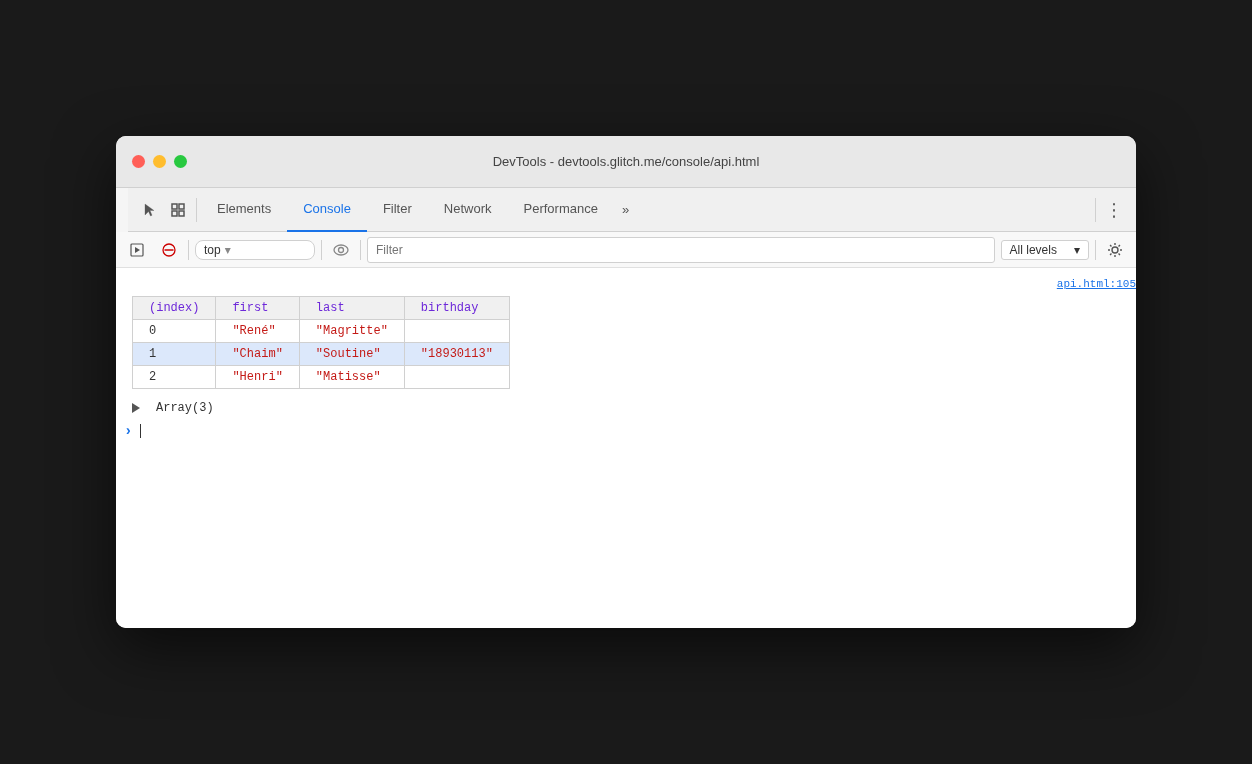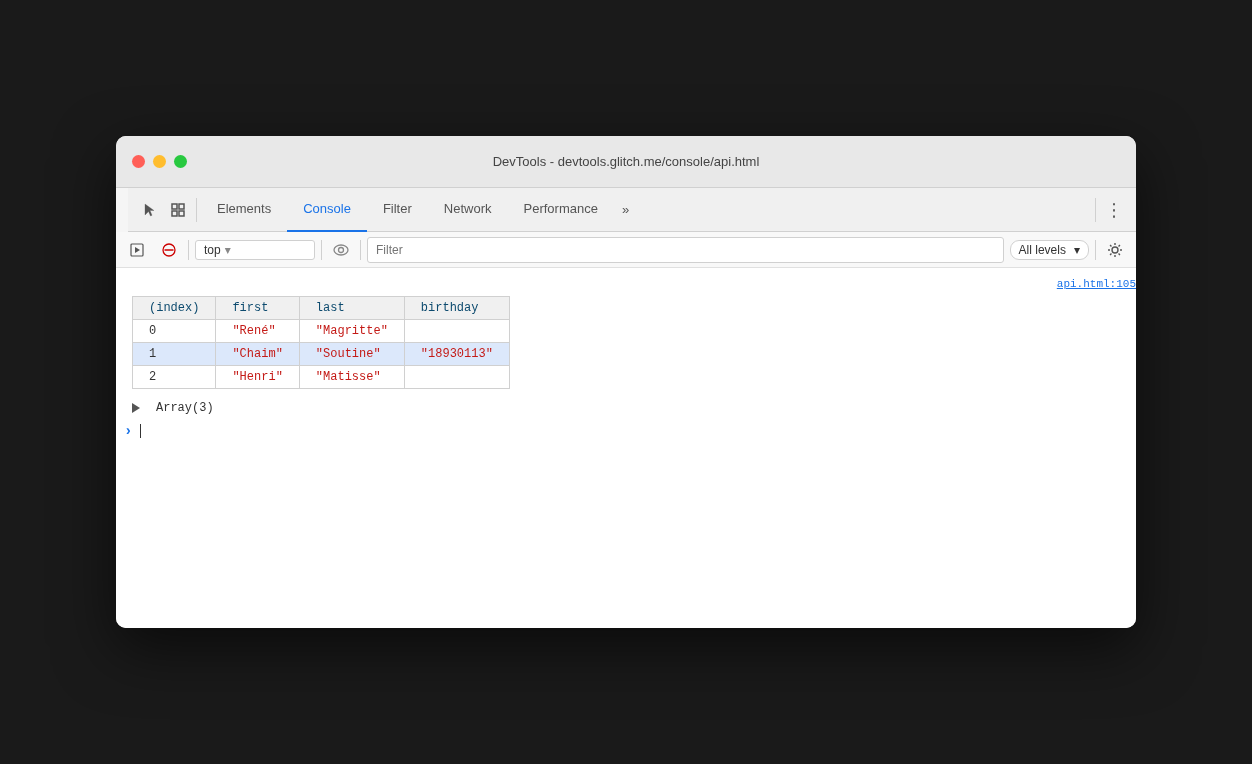--- a/index.html
+++ b/index.html
@@ -134,21 +134,21 @@
     .console-separator {
       width: 1px;
       height: 20px;
       background: #d0d0d0;
     }
     .context-select {
       display: flex;
       align-items: center;
       background: white;
       border: 1px solid #d0d0d0;
-      border-radius: 3px;
+      border-radius: 8px;
       padding: 2px 8px;
       font-size: 12px;
       color: #333;
       cursor: pointer;
       gap: 4px;
       min-width: 120px;
     }
     .context-select .arrow { color: #888; }
     .filter-input {
       flex: 1;
@@ -157,24 +157,24 @@
       border-radius: 3px;
       padding: 0 8px;
       font-size: 12px;
       color: #333;
       background: white;
       outline: none;
     }
     .levels-btn {
       display: flex;
       align-items: flex-end;
-      gap: 8px;
+      gap: 17px;
       background: white;
       border: 1px solid #d0d0d0;
-      border-radius: 9px;
+      border-radius: 3px;
       padding: 2px 8px;
       font-size: 12px;
       color: #333;
       cursor: pointer;
       white-space: nowrap;
     }
     .gear-btn {
       width: 26px;
       height: 26px;
       display: flex;
@@ -203,21 +203,21 @@
       border-collapse: collapse;
       border: 1px solid #d0d0d0;
       font-size: 12px;
     }
     .console-table th {
       background: #f0f0f0;
       padding: 4px 16px;
       text-align: left;
       font-weight: 400;
       border: 1px solid #d0d0d0;
-      color: #0c4a6e;
+      color: #6d28d9;
       font-family: 'Menlo', 'Courier New', monospace;
     }
     .console-table td {
       padding: 4px 16px;
       border: 1px solid #d0d0d0;
       color: #333;
       font-family: 'Menlo', 'Courier New', monospace;
     }
     .console-table tr.highlighted {
       background: #dce8fb;

